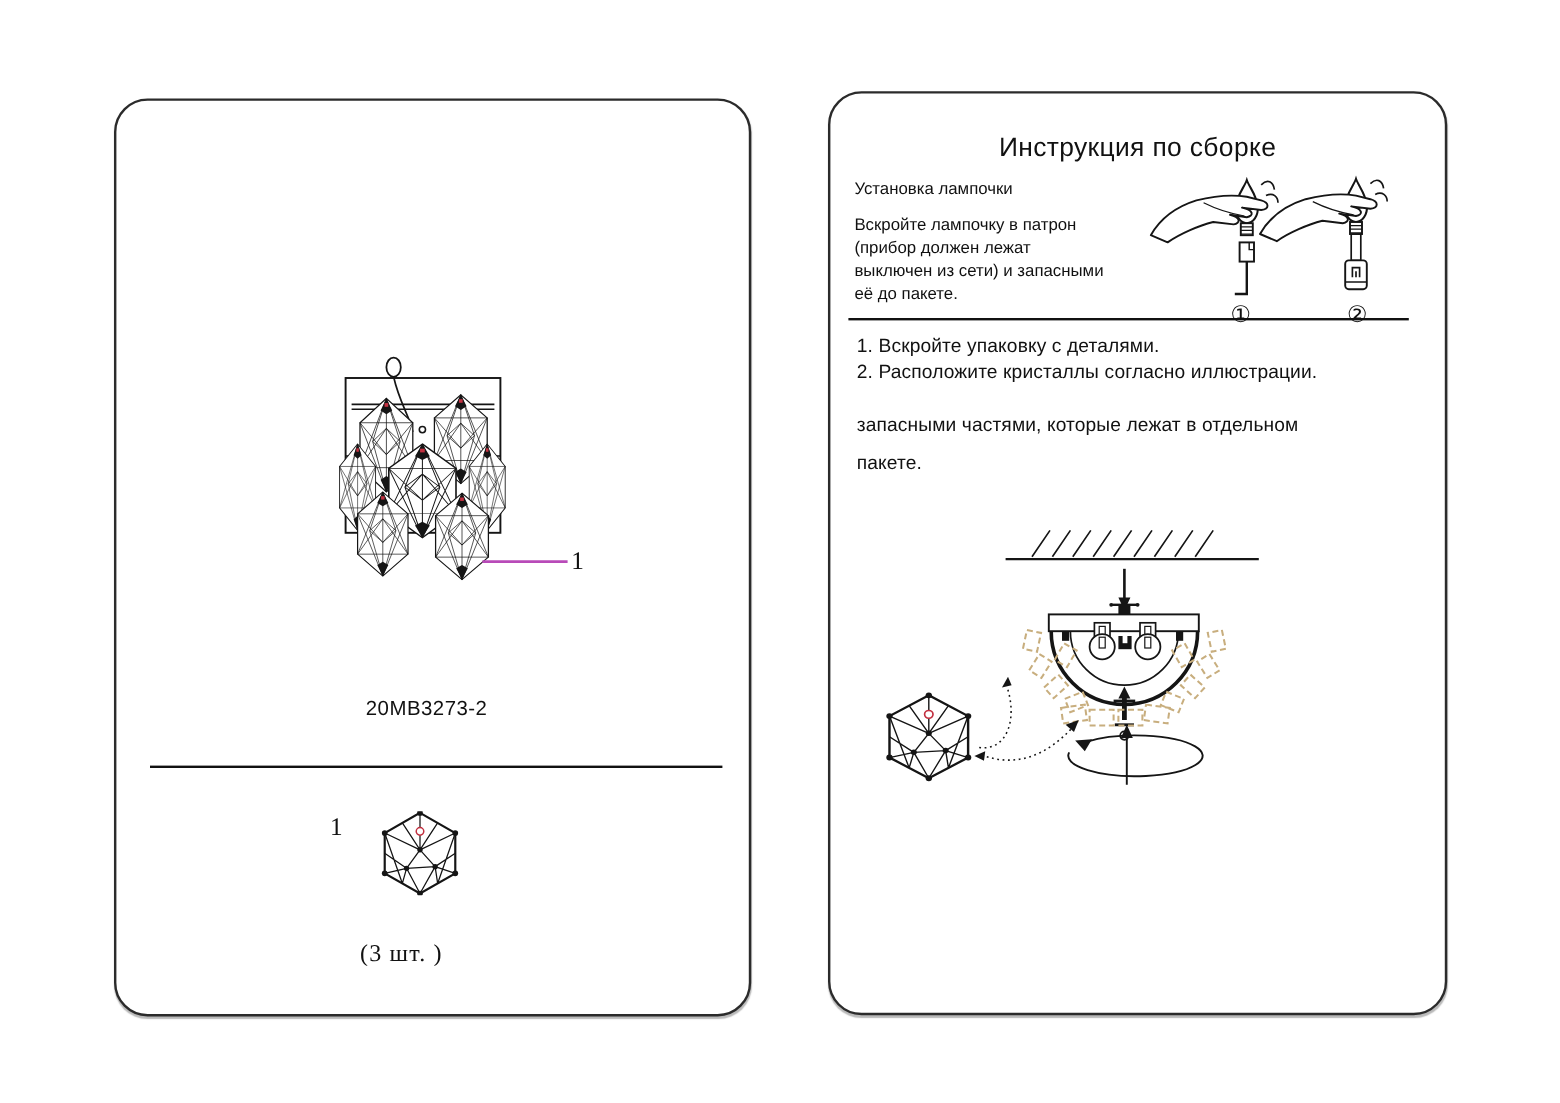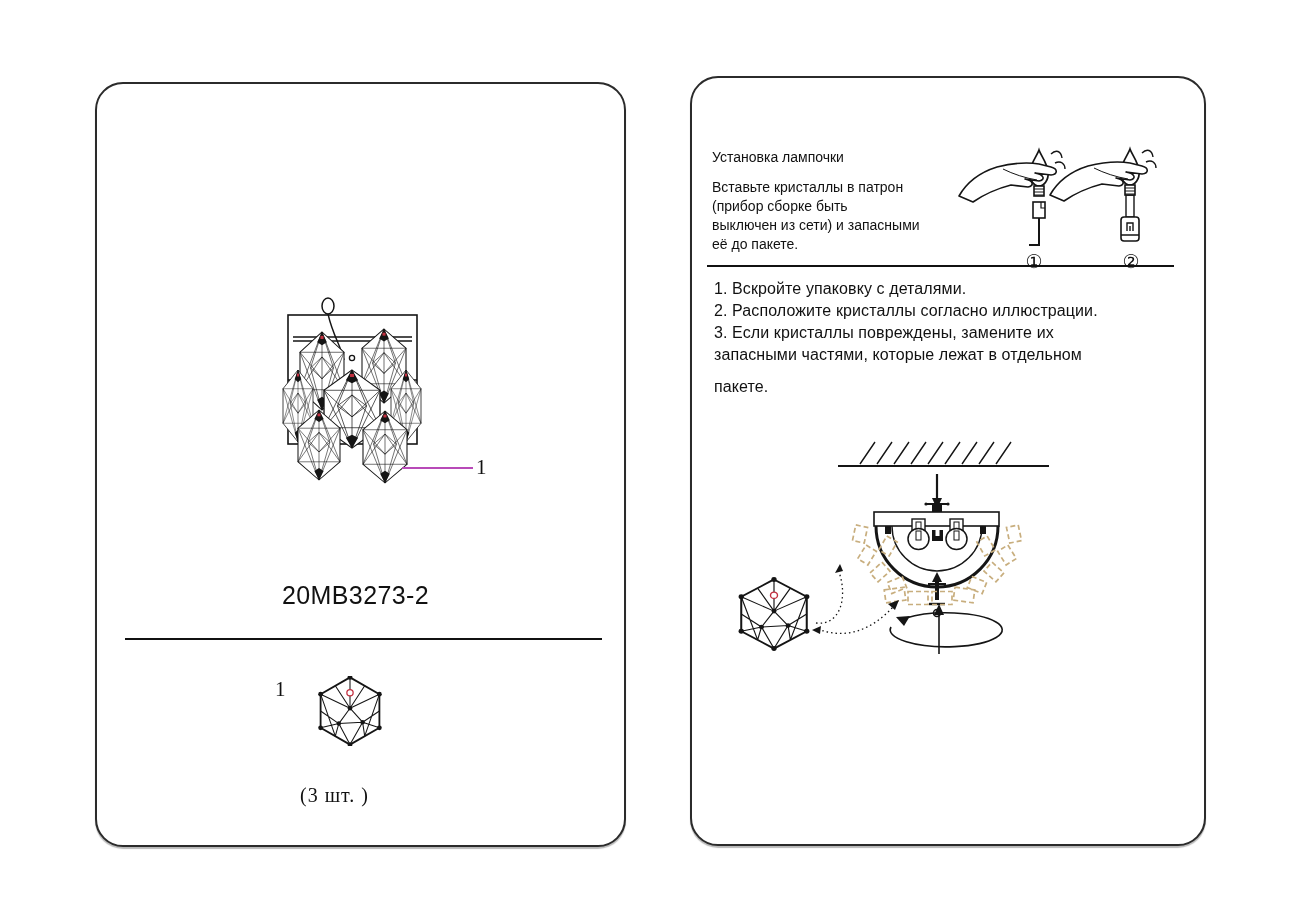--- a/index.html
+++ b/index.html
@@ -15,21 +15,21 @@
   .panel-left{left:95px;top:82px;width:531px;height:765px;}
   .panel-right{left:690px;top:76px;width:516px;height:770px;}
   .abs{position:absolute;}
   .serif{font-family:"Liberation Serif",serif;}
   .title{left:0;right:0;top:32px;text-align:center;font-size:22px;letter-spacing:.3px;}
   .heading{left:20px;top:71px;font-size:14px;}
   .para-line{left:20px;font-size:14px;white-space:nowrap;}
   .rule{background:#111;height:2px;}
   .step-line{left:22px;font-size:16px;white-space:nowrap;letter-spacing:.1px;}
   .circnum{width:40px;text-align:center;font-size:19px;}
-  .model{left:0;right:10px;top:497px;text-align:center;font-size:25px;letter-spacing:.4px;}
+  .model{left:0;right:10px;top:497px;text-align:center;font-size:17px;letter-spacing:.4px;}
   .callout-1{left:379px;top:371px;font-size:21px;}
   .item-1{left:178px;top:593px;font-size:21px;}
   .qty{left:155px;top:700px;width:165px;text-align:center;font-size:20px;letter-spacing:1px;}
   svg{display:block;}
   .ink{stroke:#151515;fill:none;}
 </style>
 </head>
 <body>
 
 <svg width="0" height="0" style="position:absolute" aria-hidden="true">
@@ -108,35 +108,35 @@
     <div class="abs model">20MB3273-2</div>
     <div class="abs rule" style="left:28px;top:554px;width:477px"></div>
     <div class="abs serif item-1">1</div>
     <svg class="abs" style="left:216px;top:592px" width="74" height="70" viewBox="-50 -50 100 100">
         <use href="#crystal-hex"></use>
       </svg>
     <div class="abs serif qty">(3 шт. )</div>
   </div>
 
   <div class="panel panel-right">
+    <div class="abs title">Инструкция по сборке</div>
     <div class="abs heading">Установка лампочки</div>
 
-    <div class="abs para-line" style="top:101px">Вставьте кристаллы в патрон</div>
-    <div class="abs para-line" style="top:120px">(прибор сборке быть</div>
+    <div class="abs para-line" style="top:101px">Вскройте лампочку в патрон</div>
+    <div class="abs para-line" style="top:120px">(прибор должен лежат</div>
     <div class="abs para-line" style="top:139px">выключен из сети) и запасными</div>
     <div class="abs para-line" style="top:158px">её до пакете.</div>
 
     <div class="abs circnum" style="left:322px;top:172px">①</div>
     <div class="abs circnum" style="left:419px;top:172px">②</div>
 
     <div class="abs rule" style="left:15px;top:187px;width:467px"></div>
 
     <div class="abs step-line" style="top:202px">1. Вскройте упаковку с деталями.</div>
     <div class="abs step-line" style="top:224px">2. Расположите кристаллы согласно иллюстрации.</div>
-    <div class="abs step-line" style="top:246px">3. Если кристаллы повреждены, замените их</div>
     <div class="abs step-line" style="top:268px">запасными частями, которые лежат в отдельном</div>
     <div class="abs step-line" style="top:300px">пакете.</div>
 
     <svg class="abs" style="left:0;top:0" width="516" height="770" viewBox="0 0 516 770">
 
       <g transform="translate(347,100)">
         <path d="M0,40 V67 H-10" class="ink" stroke-width="2"></path>
         <rect x="-6" y="24" width="12" height="16" fill="#fff" stroke="#151515" stroke-width="1.6"></rect>
         <path d="M2,24 V30 H6" class="ink" stroke-width="1.2"></path>
         <path d="M0,-28 C2,-22 8,-16 9,-6 C10,2 5,8 0,8 C-5,8 -10,2 -9,-6 C-8,-16 -2,-22 0,-28 Z" fill="#fff" stroke="#151515" stroke-width="1.7"></path>

